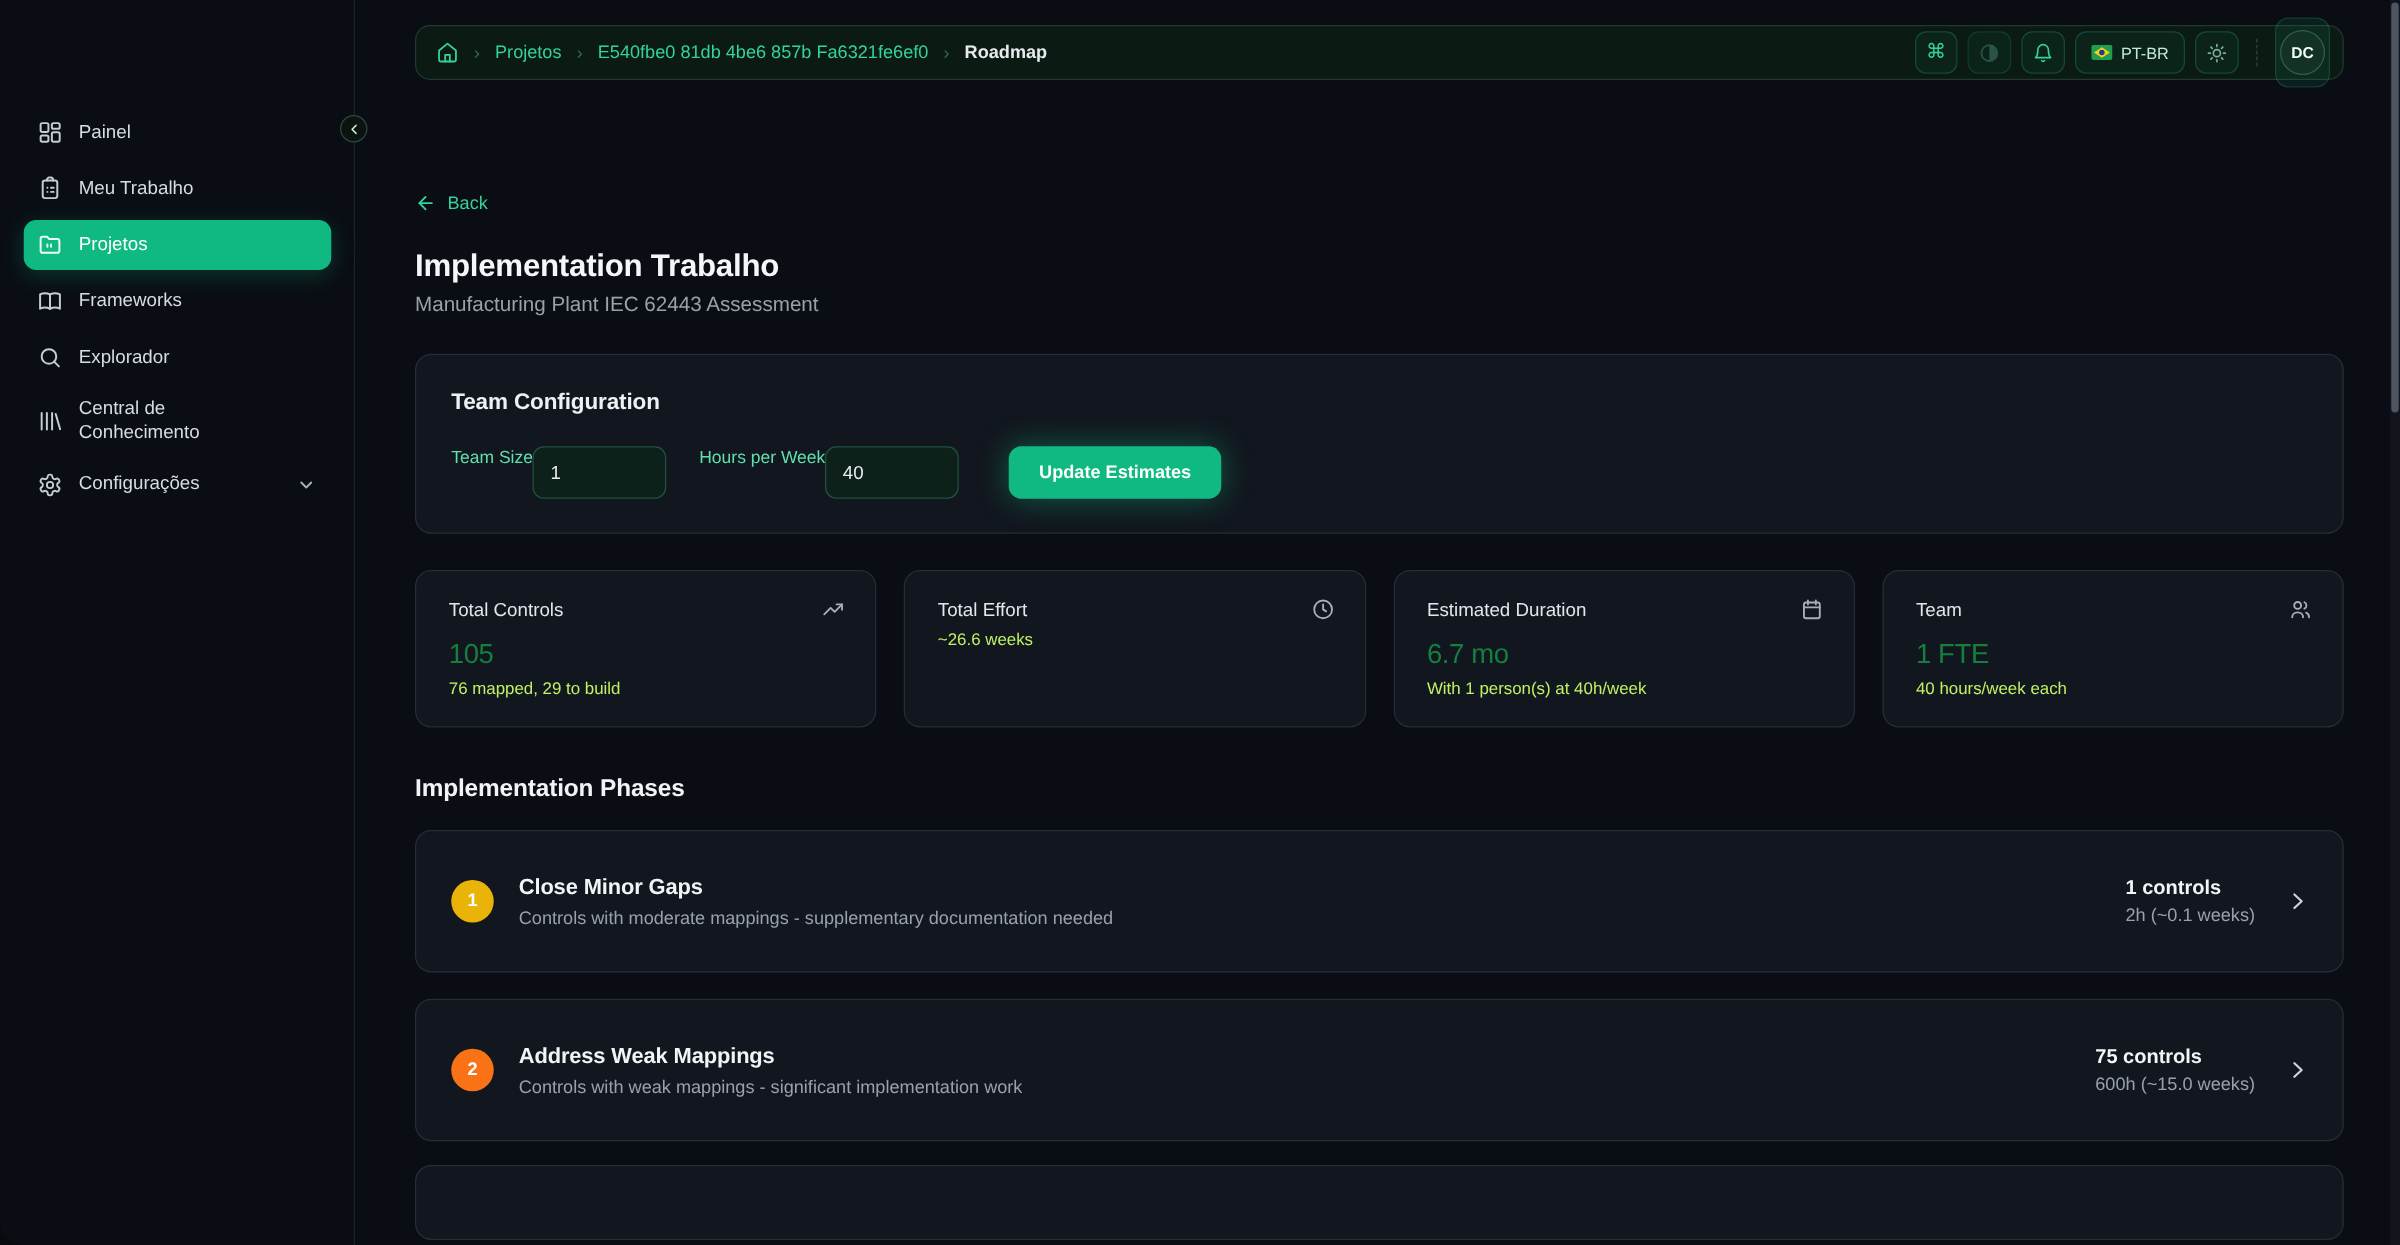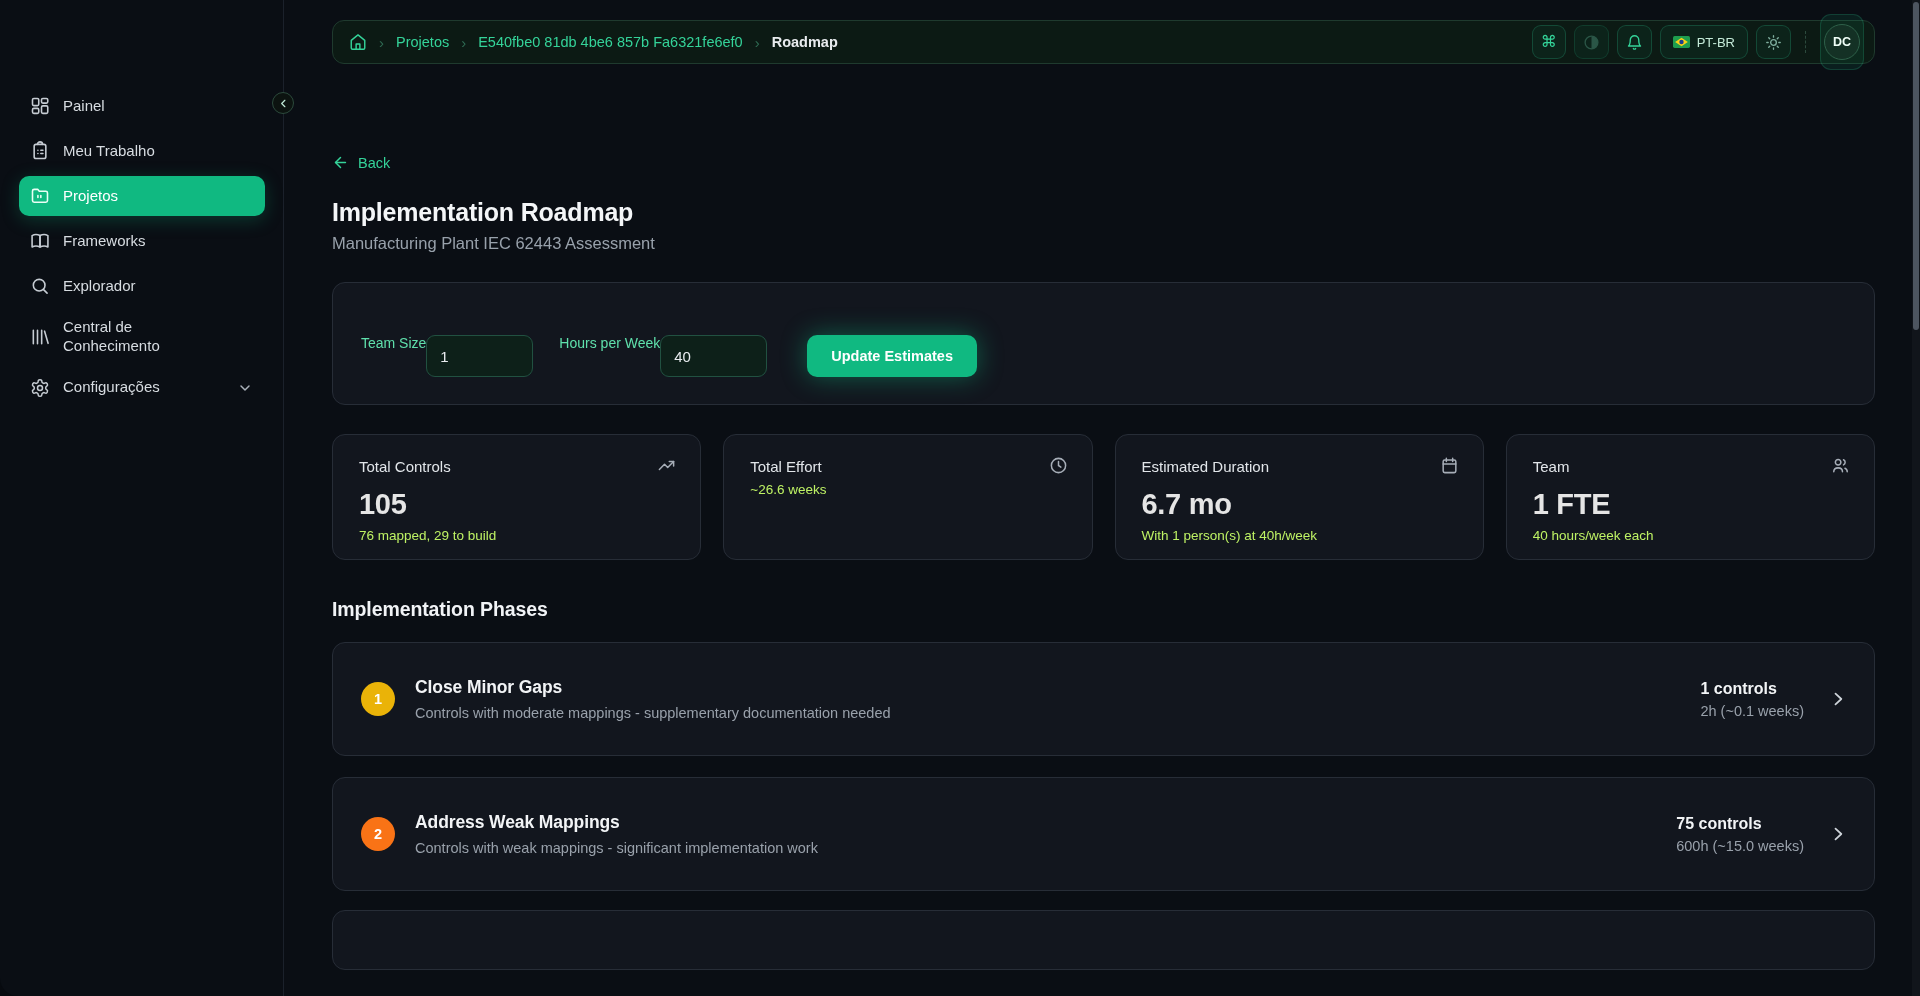--- a/index.html
+++ b/index.html
@@ -60,21 +60,21 @@
     border-radius:9px; color:#e8ebef; font-size:15px; padding:0 13px;
     font-family:"Liberation Sans", sans-serif; outline:none; }
   .update-btn { margin-left:40px; height:42px; padding:0 24px; border:none; border-radius:10px;
     background:#10b981; color:#fff; font-size:14.5px; font-weight:700; cursor:pointer;
     font-family:"Liberation Sans", sans-serif; box-shadow:0 0 26px rgba(16,185,129,.45); }
 
   .stats-row { display:grid; grid-template-columns:repeat(4,1fr); gap:22px; margin-top:29px; }
   .stat-card { height:126px; padding:23px 26px; position:relative; }
   .stat-label { font-size:15px; color:#e2e6ea; }
   .stat-ico { position:absolute; top:21px; right:24px; width:19px; height:19px; color:#a7aeb8; }
-  .stat-value { margin-top:13px; font-size:29px; font-weight:700; color:#e5e5e5; letter-spacing:-0.3px; }
+  .stat-value { margin-top:13px; font-size:22px; font-weight:400; color:#15803d; letter-spacing:-0.3px; }
   .stat-sub { margin-top:7px; font-size:13.5px; color:#bef264; }
 
   .section-title { margin-top:38px; font-size:19.5px; font-weight:700; color:#f1f3f6; letter-spacing:-0.1px; }
   .phase-card { margin-top:21px; height:114px; display:flex; align-items:center; padding:0 26px 0 28px; cursor:pointer; }
   .phase-badge { width:34px; height:34px; border-radius:50%; color:#fff; font-size:14.5px; font-weight:700;
     display:flex; align-items:center; justify-content:center; flex:0 0 34px; }
   .phase-text { margin-left:20px; }
   .phase-title { font-size:17.5px; font-weight:700; color:#f2f4f6; letter-spacing:-0.1px; }
   .phase-desc { margin-top:7px; font-size:14.5px; color:#99a1ab; }
   .phase-right { margin-left:auto; text-align:left; }
@@ -248,25 +248,26 @@
       <a class="back-link">
         <span class="ico">
           <svg viewBox="0 0 24 24" fill="none" stroke="currentColor" stroke-width="2.1" stroke-linecap="round" stroke-linejoin="round">
               <path d="M19 12H5"></path>
               <path d="m12 19-7-7 7-7"></path>
             </svg>
         </span>
         <span>Back</span>
       </a>
 
-      <h1 class="page-title">Implementation Roadmap</h1>
+      <h1 class="page-title">Implementation Trabalho</h1>
       <div class="page-subtitle">Manufacturing Plant IEC 62443 Assessment</div>
 
       
       <section class="card team-card">
+        <h2>Team Configuration</h2>
         <div class="team-form">
           <div class="field">
             <label>Team Size</label>
             <input type="text" value="1" style="">
           </div>
           <div class="field">
             <label>Hours per Week</label>
             <input type="text" value="40" style="">
           </div>
           <button class="update-btn">Update Estimates</button>

